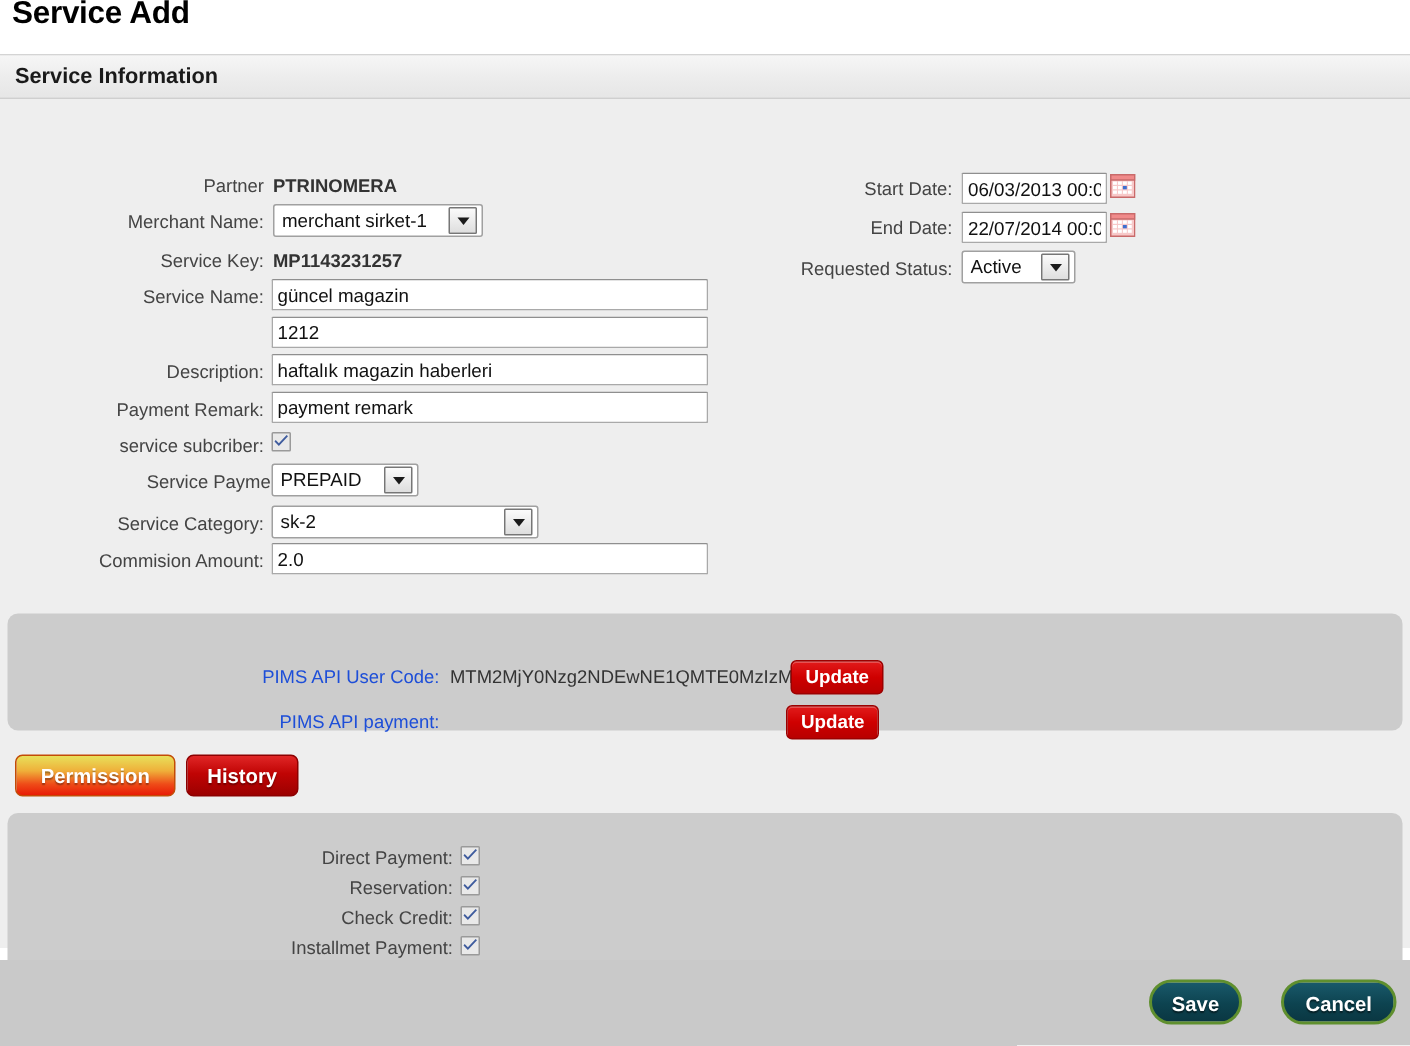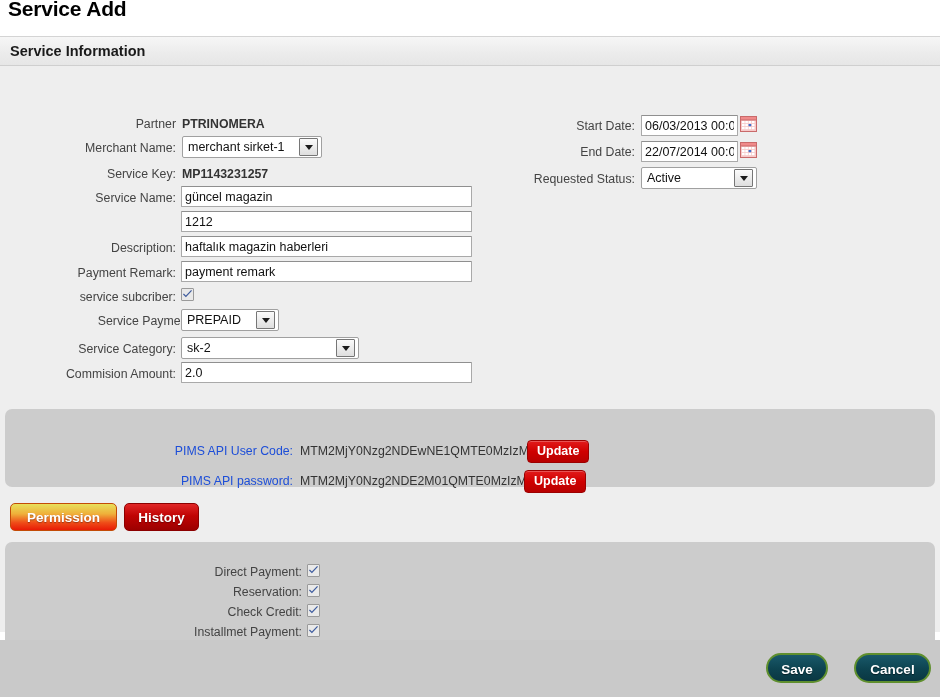--- a/index.html
+++ b/index.html
@@ -308,40 +308,39 @@
               <rect x="8.6" y="11" width="2.6" height="2.2"></rect>
                 <rect x="11.9" y="11" width="2.6" height="2.2"></rect>
             </g>
             <rect x="8.6" y="8" width="2.6" height="2.2" fill="#3f6fd0"></rect>
           </svg>
         </span>
 
         <div class="row" style="left:460px;top:101px;width:175px;">
           <span class="lbl">Requested Status:</span>
         </div>
-        <div class="sel" style="left:641px;top:101px;width:116px;">
+        <div class="sel" style="left:641px;top:101px;width:76px;">
           <span class="sel-text">Active</span>
           <span class="arrow">
               <i></i>
             </span>
         </div>
       </div>
 
       <div class="grey-box" style="left:5px;top:343px;width:930px;height:78px;">
 
         <div class="pims-row" style="left:0;top:30px;width:288px;">
           <span class="pims-lbl">PIMS API User Code:</span>
         </div>
         <div class="pims-val" style="left:295px;top:30px;">MTM2MjY0Nzg2NDEwNE1QMTE0MzIzM</div>
         <div class="btn-update" style="left:522px;top:31px;">Update</div>
 
         <div class="pims-row" style="left:0;top:60px;width:288px;">
-          <span class="pims-lbl">PIMS API password:</span>
-        </div>
-        <div class="pims-val" style="left:295px;top:60px;">MTM2MjY0Nzg2NDE2M01QMTE0MzIzM</div>
+          <span class="pims-lbl">PIMS API payment:</span>
+        </div>
         <div class="btn-update" style="left:519px;top:61px;">Update</div>
       </div>
 
       <div style="position:absolute;left:0;top:432px;width:940px;height:48px;">
         <div class="btn-perm" style="left:10px;top:5px;width:107px;">Permission</div>
         <div class="btn-hist" style="left:124px;top:5px;width:75px;">History</div>
       </div>
 
       <div class="grey-box" style="left:5px;top:476px;width:930px;height:105px;">
 

